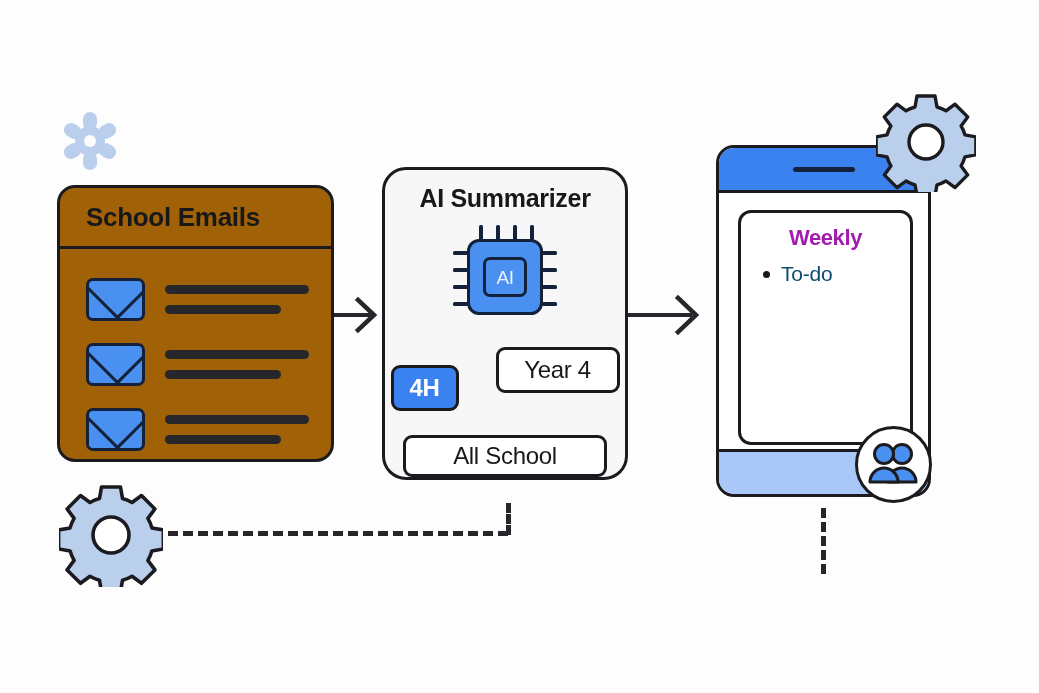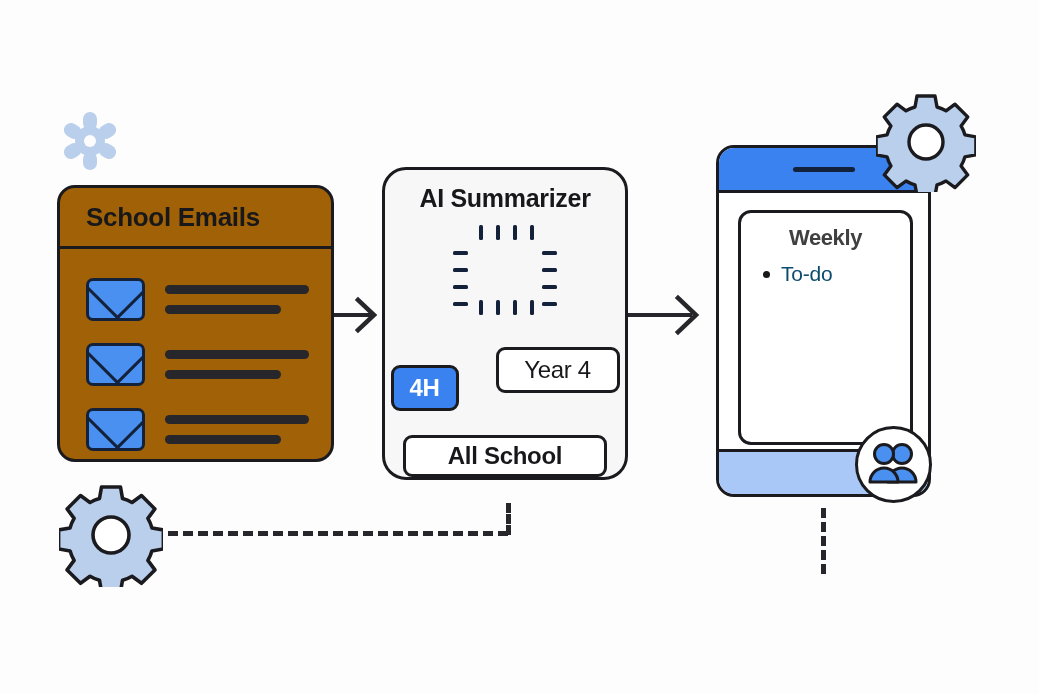--- a/index.html
+++ b/index.html
@@ -199,21 +199,21 @@
     background: #3b82f1;
     color: #ffffff;
     font-weight: 700;
   }
   #tag-4h     { width: 68px;  height: 46px; margin-top: 36px; }
   #tag-year4  { width: 124px; height: 46px; margin-left: 25px; }
   #tag-all-school {
     width: 204px;
     height: 48px;
     margin-top: 24px;
-    font-weight: 700;
+    font-weight: 400;
   }
 
   
   #phone {
     position: absolute;
     left: 716px;
     top: 145px;
     width: 215px;
     height: 352px;
     box-sizing: border-box;
@@ -254,21 +254,21 @@
     box-sizing: border-box;
     border: 3px solid #1b1b1f;
     border-radius: 13px;
     background: #ffffff;
     padding: 12px 10px 0 10px;
   }
   #summary-title {
     text-align: center;
     font-size: 22px;
     font-weight: 700;
-    color: #404040;
+    color: #a21caf;
     line-height: 1.15;
     letter-spacing: -0.4px;
   }
   #summary-list {
     list-style: none;
     margin: 10px 0 0 0;
     padding: 0 0 0 12px;
   }
   #summary-list li {
     position: relative;
@@ -411,20 +411,25 @@
       <span class="pin h" style="left:0; top:26px;"></span>
       <span class="pin h" style="left:0; top:43px;"></span>
       <span class="pin h" style="left:0; top:60px;"></span>
       <span class="pin h" style="left:0; top:77px;"></span>
 
       <span class="pin h" style="right:0; top:26px;"></span>
       <span class="pin h" style="right:0; top:43px;"></span>
       <span class="pin h" style="right:0; top:60px;"></span>
       <span class="pin h" style="right:0; top:77px;"></span>
 
+      <div id="chip-body">
+        <div id="chip-core">
+          <span id="chip-label">AI</span>
+        </div>
+      </div>
     </div>
 
     <div id="ai-tag-row">
       <div class="tag filled" id="tag-4h">4H</div>
       <div class="tag" id="tag-year4">Year 4</div>
     </div>
 
     <div class="tag" id="tag-all-school">All School</div>
   </div>
 

